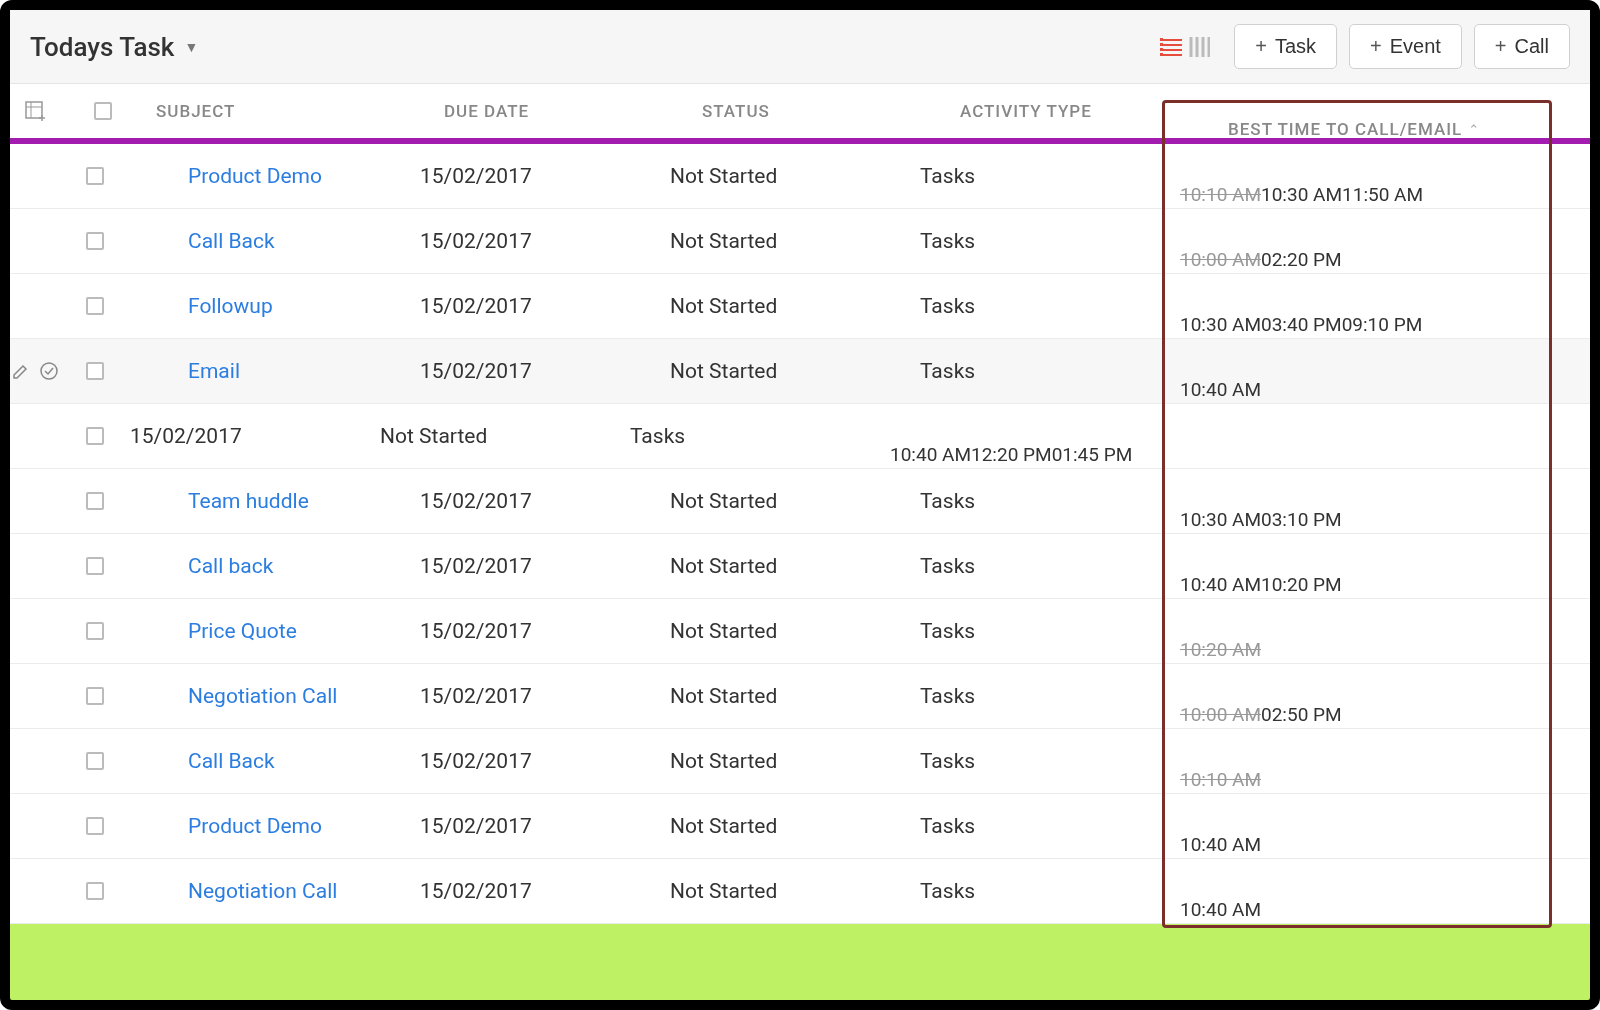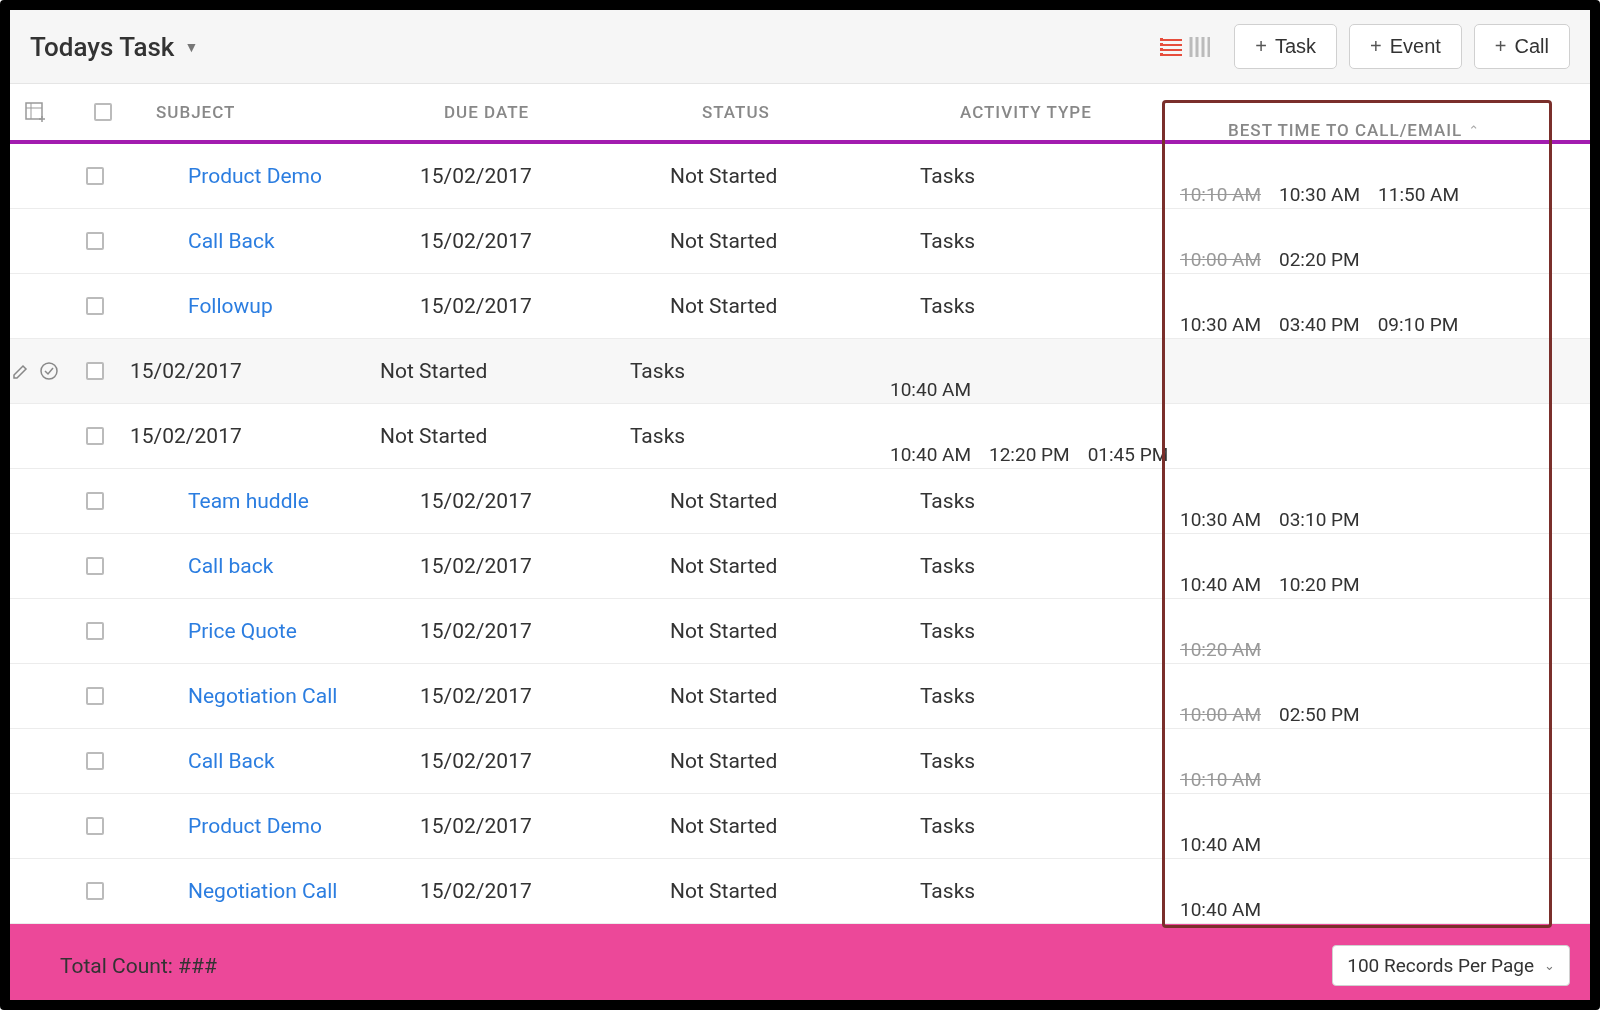--- a/index.html
+++ b/index.html
@@ -5,24 +5,24 @@
   * { box-sizing: border-box; margin: 0; padding: 0; }
   body {
     font-family: -apple-system, BlinkMacSystemFont, "Segoe UI", Roboto, sans-serif;
     background: #fff;
     width: 1600px;
     height: 1010px;
     overflow: hidden;
   }
   .frame {
     border: 10px solid #000;
-    border-radius: 4px;
+    border-radius: 12px;
     width: 1600px;
     height: 1010px;
-    background: #ec4899;
+    background: #bef264;
     display: flex;
     flex-direction: column;
   }
   .topbar {
     background: #f6f6f6;
     border-bottom: 1px solid #e5e5e5;
     display: flex;
     align-items: center;
     padding: 14px 20px;
     gap: 12px;
@@ -53,21 +53,21 @@
     color: #333;
     display: flex;
     align-items: center;
     gap: 8px;
     cursor: pointer;
   }
   .btn .plus { color:#555; font-size:20px; }
   .head-row {
     display:flex;
     align-items:center;
-    border-bottom:4px solid #a21caf;
+    border-bottom:6px solid #a21caf;
     background:#fff;
     height:60px;
     gap:8px;
   }
   .col-handle { width:50px; display:flex; align-items:center; justify-content:center;}
   .col-check  { width:70px; display:flex; align-items:center; justify-content:center;}
   .col-subject{ width:290px; padding-left:10px;}
   .col-due    { width:250px;}
   .col-status { width:250px;}
   .col-type   { width:250px;}
@@ -101,21 +101,21 @@
   .row.hovered { background:#f7f7f7; }
   .row .col-handle { display:flex; gap:8px; align-items:center; justify-content:center;}
   .subject-link {
     color:#2b7de0;
     font-size:21px;
     text-decoration:none;
     cursor:pointer;
     margin-left:48px;
   }
   .cell { font-size:21px; color:#333; }
-  .times { display:flex; gap:18px; align-items:center; }
+  .times { display:flex; align-items:center; }
   .time { font-size:19px; color:#333; white-space:nowrap;}
   .time.struck { color:#999; text-decoration:line-through; }
   .highlight-box {
     position:absolute;
     border:3px solid #7a2f2b;
     border-radius:4px;
     pointer-events:none;
     z-index:5;
   }
   .footer {
@@ -279,20 +279,21 @@
                 <path d="M3 14 L12 5 L15 8 L6 17 L3 17 Z" fill="none" stroke="#888" stroke-width="1.5"></path>
               </svg></span>
             <span class="check-icon"><svg viewBox="0 0 20 20">
                 <circle cx="10" cy="10" r="8" fill="none" stroke="#888" stroke-width="1.5"></circle>
                 <path d="M6 10 L9 13 L14 7" fill="none" stroke="#888" stroke-width="1.5"></path>
               </svg></span>
           </div>
           <div class="col-check">
             <span class="checkbox"></span>
           </div>
+          <div class="col-subject"><a class="subject-link">Email</a></div>
           <div class="col-due cell">15/02/2017</div>
           <div class="col-status cell">Not Started</div>
           <div class="col-type cell">Tasks</div>
           <div class="col-best">
             <div class="times">
               <span class="time">10:40 AM</span>
             </div>
           </div>
         </div>
         <div class="row">
@@ -416,21 +417,14 @@
           <div class="col-best">
             <div class="times">
               <span class="time">10:40 AM</span>
             </div>
           </div>
         </div>
       </div>
 
     <div class="highlight-box" id="hl" style="left: 1152px; top: 15.5px; width: 390px; height: 828.5px;"></div>
 
-    <div class="footer">
-      <span>Total Count: ###</span>
-      <div class="records-select">
-        <span>100 Records Per Page</span>
-        <span style="font-size:13px;color:#777;">⌄</span>
-      </div>
-    </div>
   </div>
 </div>
 
 </body></html>

